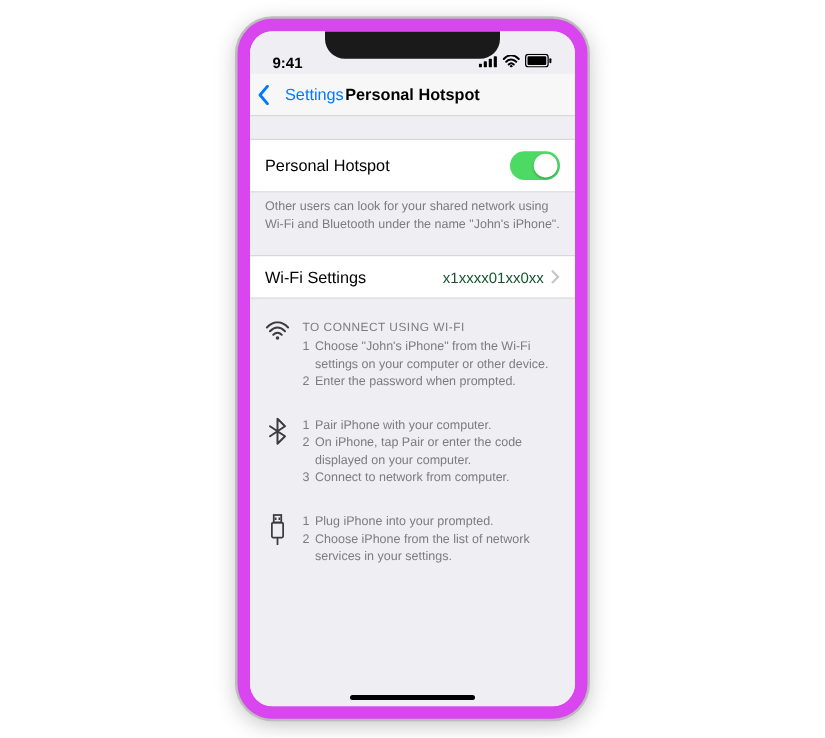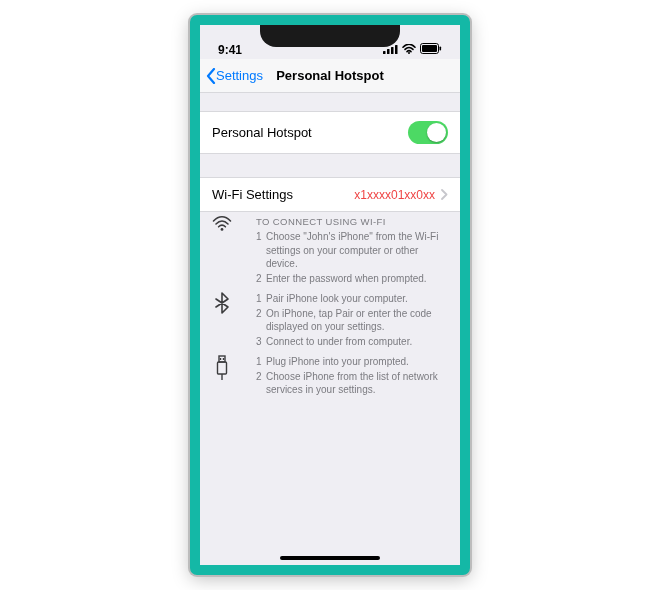--- a/index.html
+++ b/index.html
@@ -5,22 +5,22 @@
   * { box-sizing: border-box; margin: 0; padding: 0; }
   body {
     width: 660px; height: 590px;
     background: #fff;
     display: flex; align-items: center; justify-content: center;
     font-family: -apple-system, "Helvetica Neue", Helvetica, Arial, sans-serif;
   }
   .phone {
     width: 280px; height: 560px;
     background: #f0f0f2;
-    border: 10px solid #14b8a6;
-    border-radius: 7px;
+    border: 10px solid #d946ef;
+    border-radius: 28px;
     box-shadow: 0 0 0 2px #bcbcbc, 0 4px 18px rgba(0,0,0,.25);
     position: relative;
     overflow: hidden;
   }
   .notch {
     position: absolute; top: 0; left: 50%; transform: translateX(-50%);
     width: 140px; height: 22px; background: #1a1a1a;
     border-bottom-left-radius: 16px; border-bottom-right-radius: 16px;
     z-index: 10;
   }
@@ -28,44 +28,44 @@
   .statusbar {
     height: 34px; display: flex; align-items: flex-end; justify-content: space-between;
     padding: 0 18px 2px; font-size: 12px; font-weight: 600; color: #000;
   }
   .status-right { display: flex; align-items: center; gap: 4px; }
   .navbar {
     height: 34px; background: #f7f7f8; border-bottom: 1px solid #d8d8dc;
     display: flex; align-items: center; position: relative;
     padding: 0 6px;
   }
-  .back { display: flex; align-items: center; color: #007aff; font-size: 13px; gap: 0; }
+  .back { display: flex; align-items: center; color: #007aff; font-size: 13px; gap: 12px; }
   .nav-title {
     position: absolute; left: 0; right: 0; text-align: center;
     font-size: 13px; font-weight: 600; color: #000; pointer-events: none;
   }
   .content { position: absolute; top: 68px; bottom: 0; left: 0; right: 0; overflow: hidden; }
   .group-gap { height: 18px; }
   .cell {
     background: #fff; border-top: 1px solid #d8d8dc; border-bottom: 1px solid #d8d8dc;
     padding: 9px 12px; display: flex; align-items: center; justify-content: space-between;
     font-size: 13px; color: #000;
   }
-  .cell .value { color: #ef4444; font-size: 12px; display:flex; align-items:center; gap:6px;}
+  .cell .value { color: #14532d; font-size: 12px; display:flex; align-items:center; gap:6px;}
   .toggle {
     width: 40px; height: 23px; background: #4cd964; border-radius: 12px; position: relative;
   }
   .toggle::after {
     content: ""; position: absolute; right: 2px; top: 2px; width: 19px; height: 19px;
     background: #fff; border-radius: 50%; box-shadow: 0 1px 2px rgba(0,0,0,.3);
   }
   .footer-note {
     padding: 5px 12px 0; font-size: 10px; line-height: 1.35; color: #7b7b80;
   }
-  .instruct { display:flex; gap:24px; padding: 4px 12px 2px; }
+  .instruct { display:flex; gap:10px; padding: 18px 12px 2px; }
   .instruct .icon { width: 20px; flex-shrink:0; display:flex; justify-content:center; }
   .instruct .text { flex:1; }
   .instruct .hdr { font-size: 9.5px; letter-spacing: .4px; color:#7b7b80; margin-bottom:3px; }
   .instruct ol { list-style:none; counter-reset: step; }
   .instruct li {
     font-size: 10px; line-height: 1.35; color:#7b7b80; position:relative;
     padding-left: 10px; margin-bottom: 1px;
   }
   .instruct li::before {
     counter-increment: step; content: counter(step);
@@ -127,20 +127,21 @@
     </div>
 
     <div class="content">
       <div class="group-gap"></div>
 
       <div class="cell">
         <span>Personal Hotspot</span>
         <div class="toggle"></div>
       </div>
       <div class="footer-note">
+        <div>Other users can look for your shared network using Wi-Fi and Bluetooth under the name "John's iPhone".</div>
       </div>
 
       <div class="group-gap"></div>
 
       <div class="cell">
         <span>Wi-Fi Settings</span>
         <span class="value">
           <span>x1xxxx01xx0xx</span>
           <svg width="7" height="11" viewBox="0 0 7 11">
               <path d="M1 1l4.5 4.5L1 10" fill="none" stroke="#c7c7cc" stroke-width="1.8" stroke-linecap="round" stroke-linejoin="round"></path>
@@ -169,23 +170,23 @@
       </div>
 
       <div class="instruct">
         <div class="icon">
           <svg width="14" height="22" viewBox="0 0 14 22">
               <path d="M7 1v20l6-6-12-8m0 8 12-8-6-6" fill="none" stroke="#3c3c3e" stroke-width="1.6" stroke-linejoin="round" stroke-linecap="round"></path>
             </svg>
         </div>
         <div class="text">
           <ol>
-            <li>Pair iPhone look your computer.</li>
-            <li>On iPhone, tap Pair or enter the code displayed on your settings.</li>
-            <li>Connect to under from computer.</li>
+            <li>Pair iPhone with your computer.</li>
+            <li>On iPhone, tap Pair or enter the code displayed on your computer.</li>
+            <li>Connect to network from computer.</li>
           </ol>
         </div>
       </div>
 
       <div class="instruct">
         <div class="icon">
           <svg width="12" height="26" viewBox="0 0 12 26">
               <g fill="none" stroke="#3c3c3e" stroke-width="1.4">
                 <rect x="3" y="1" width="6" height="6"></rect>
                 <rect x="1.5" y="7" width="9" height="12" rx="1"></rect>

